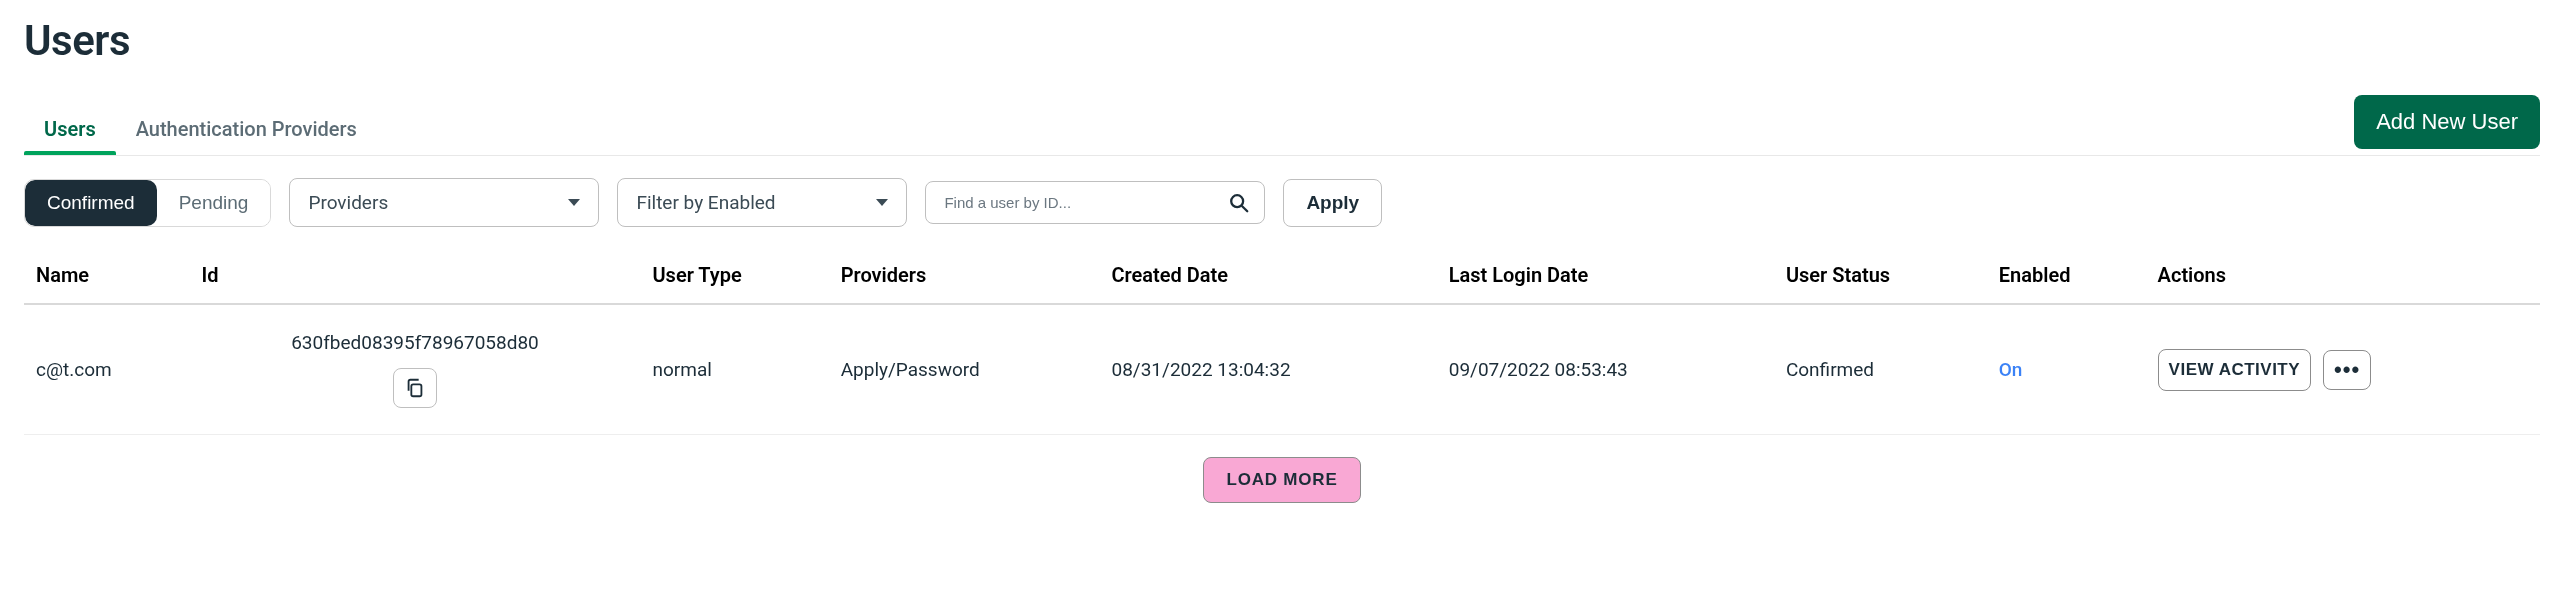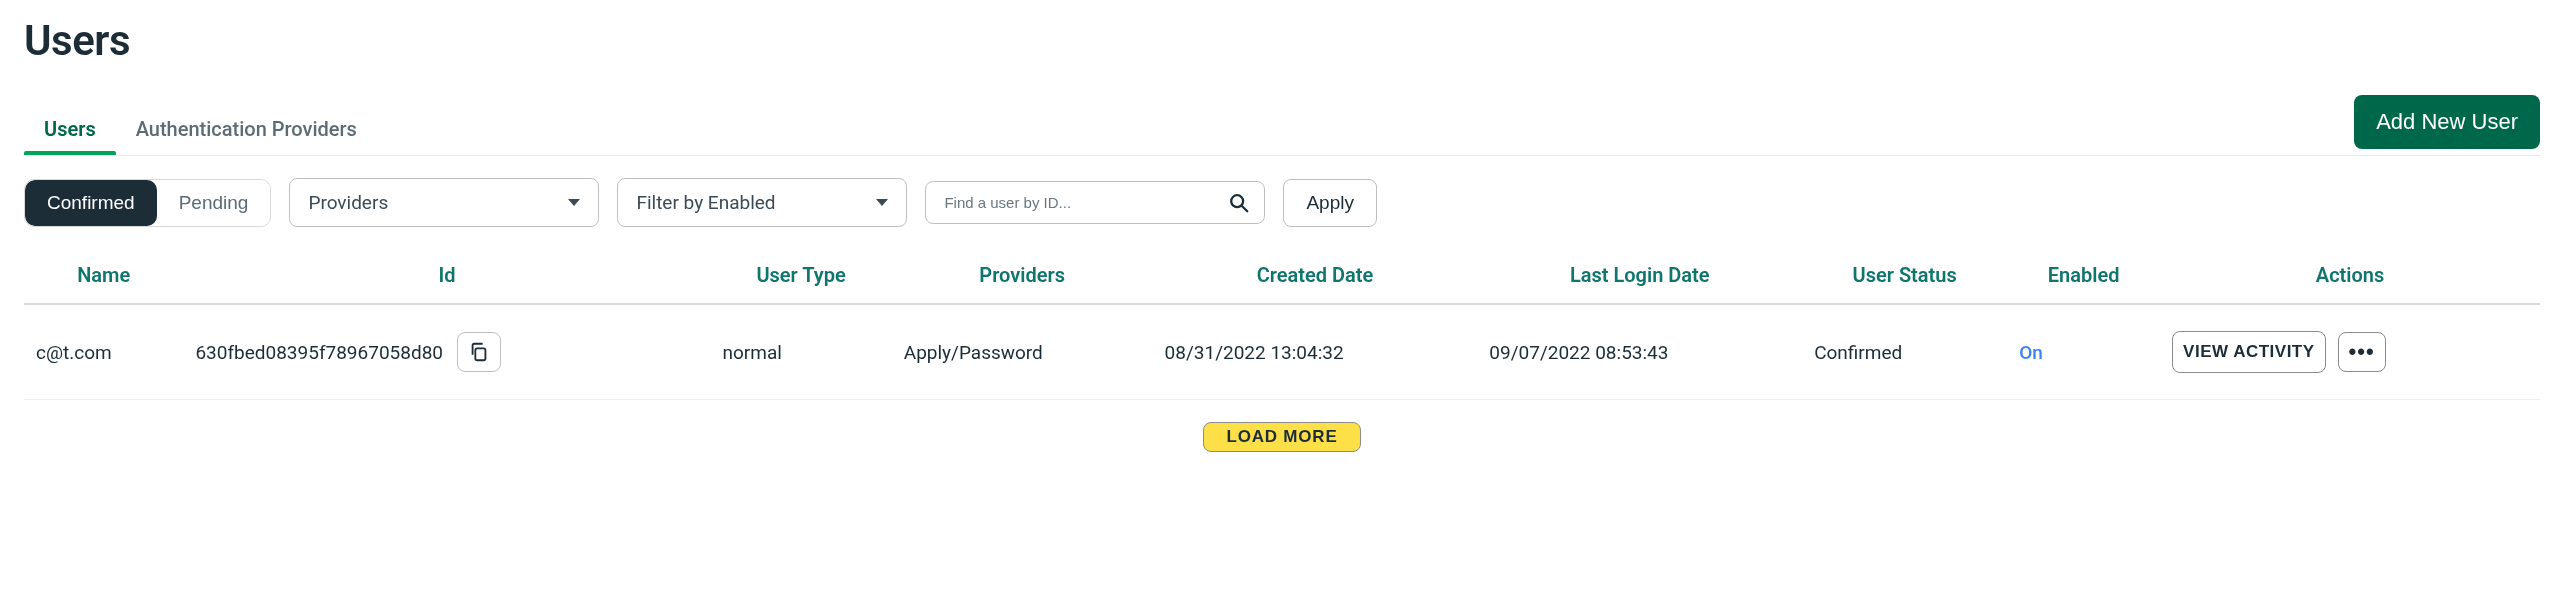--- a/index.html
+++ b/index.html
@@ -143,45 +143,46 @@
       flex-shrink: 0;
     }
     .apply-btn {
       border: 1px solid #bfbfbf;
       background: #fff;
       padding: 12px 22px;
       font-size: 19px;
       border-radius: 8px;
       cursor: pointer;
       color: #1c2d38;
-      font-weight: 400;
+      font-weight: 700;
     }
     table {
       width: 100%;
       border-collapse: collapse;
     }
     thead th {
-      text-align: center;
+      text-align: left;
       font-size: 20px;
       font-weight: 600;
-      color: #0f766e;
+      color: #000000;
       padding: 16px 12px;
       border-bottom: 2px solid #d9d9d9;
     }
     tbody td {
       font-size: 19px;
       color: #1c2d38;
       padding: 26px 12px;
       border-bottom: 1px solid #eeeeee;
       vertical-align: middle;
     }
     .id-cell {
       display: flex;
       align-items: center;
       gap: 14px;
+      flex-direction: column;
     }
     .copy-btn {
       border: 1px solid #bfbfbf;
       border-radius: 8px;
       width: 44px;
       height: 40px;
       display: flex;
       align-items: center;
       justify-content: center;
       background: #fff;
@@ -226,22 +227,22 @@
       color: #1c2d38;
       letter-spacing: 1px;
     }
     .load-more-wrap {
       display: flex;
       justify-content: center;
       padding: 22px 0;
     }
     .load-more-btn {
       border: 1px solid #8c8c8c;
-      background: #fde047;
-      padding: 4px 22px;
+      background: #f9a8d4;
+      padding: 12px 22px;
       font-size: 17px;
       font-weight: 700;
       border-radius: 8px;
       cursor: pointer;
       letter-spacing: 0.8px;
       color: #1c2d38;
     }
   </style>
 </head>
 <body>

